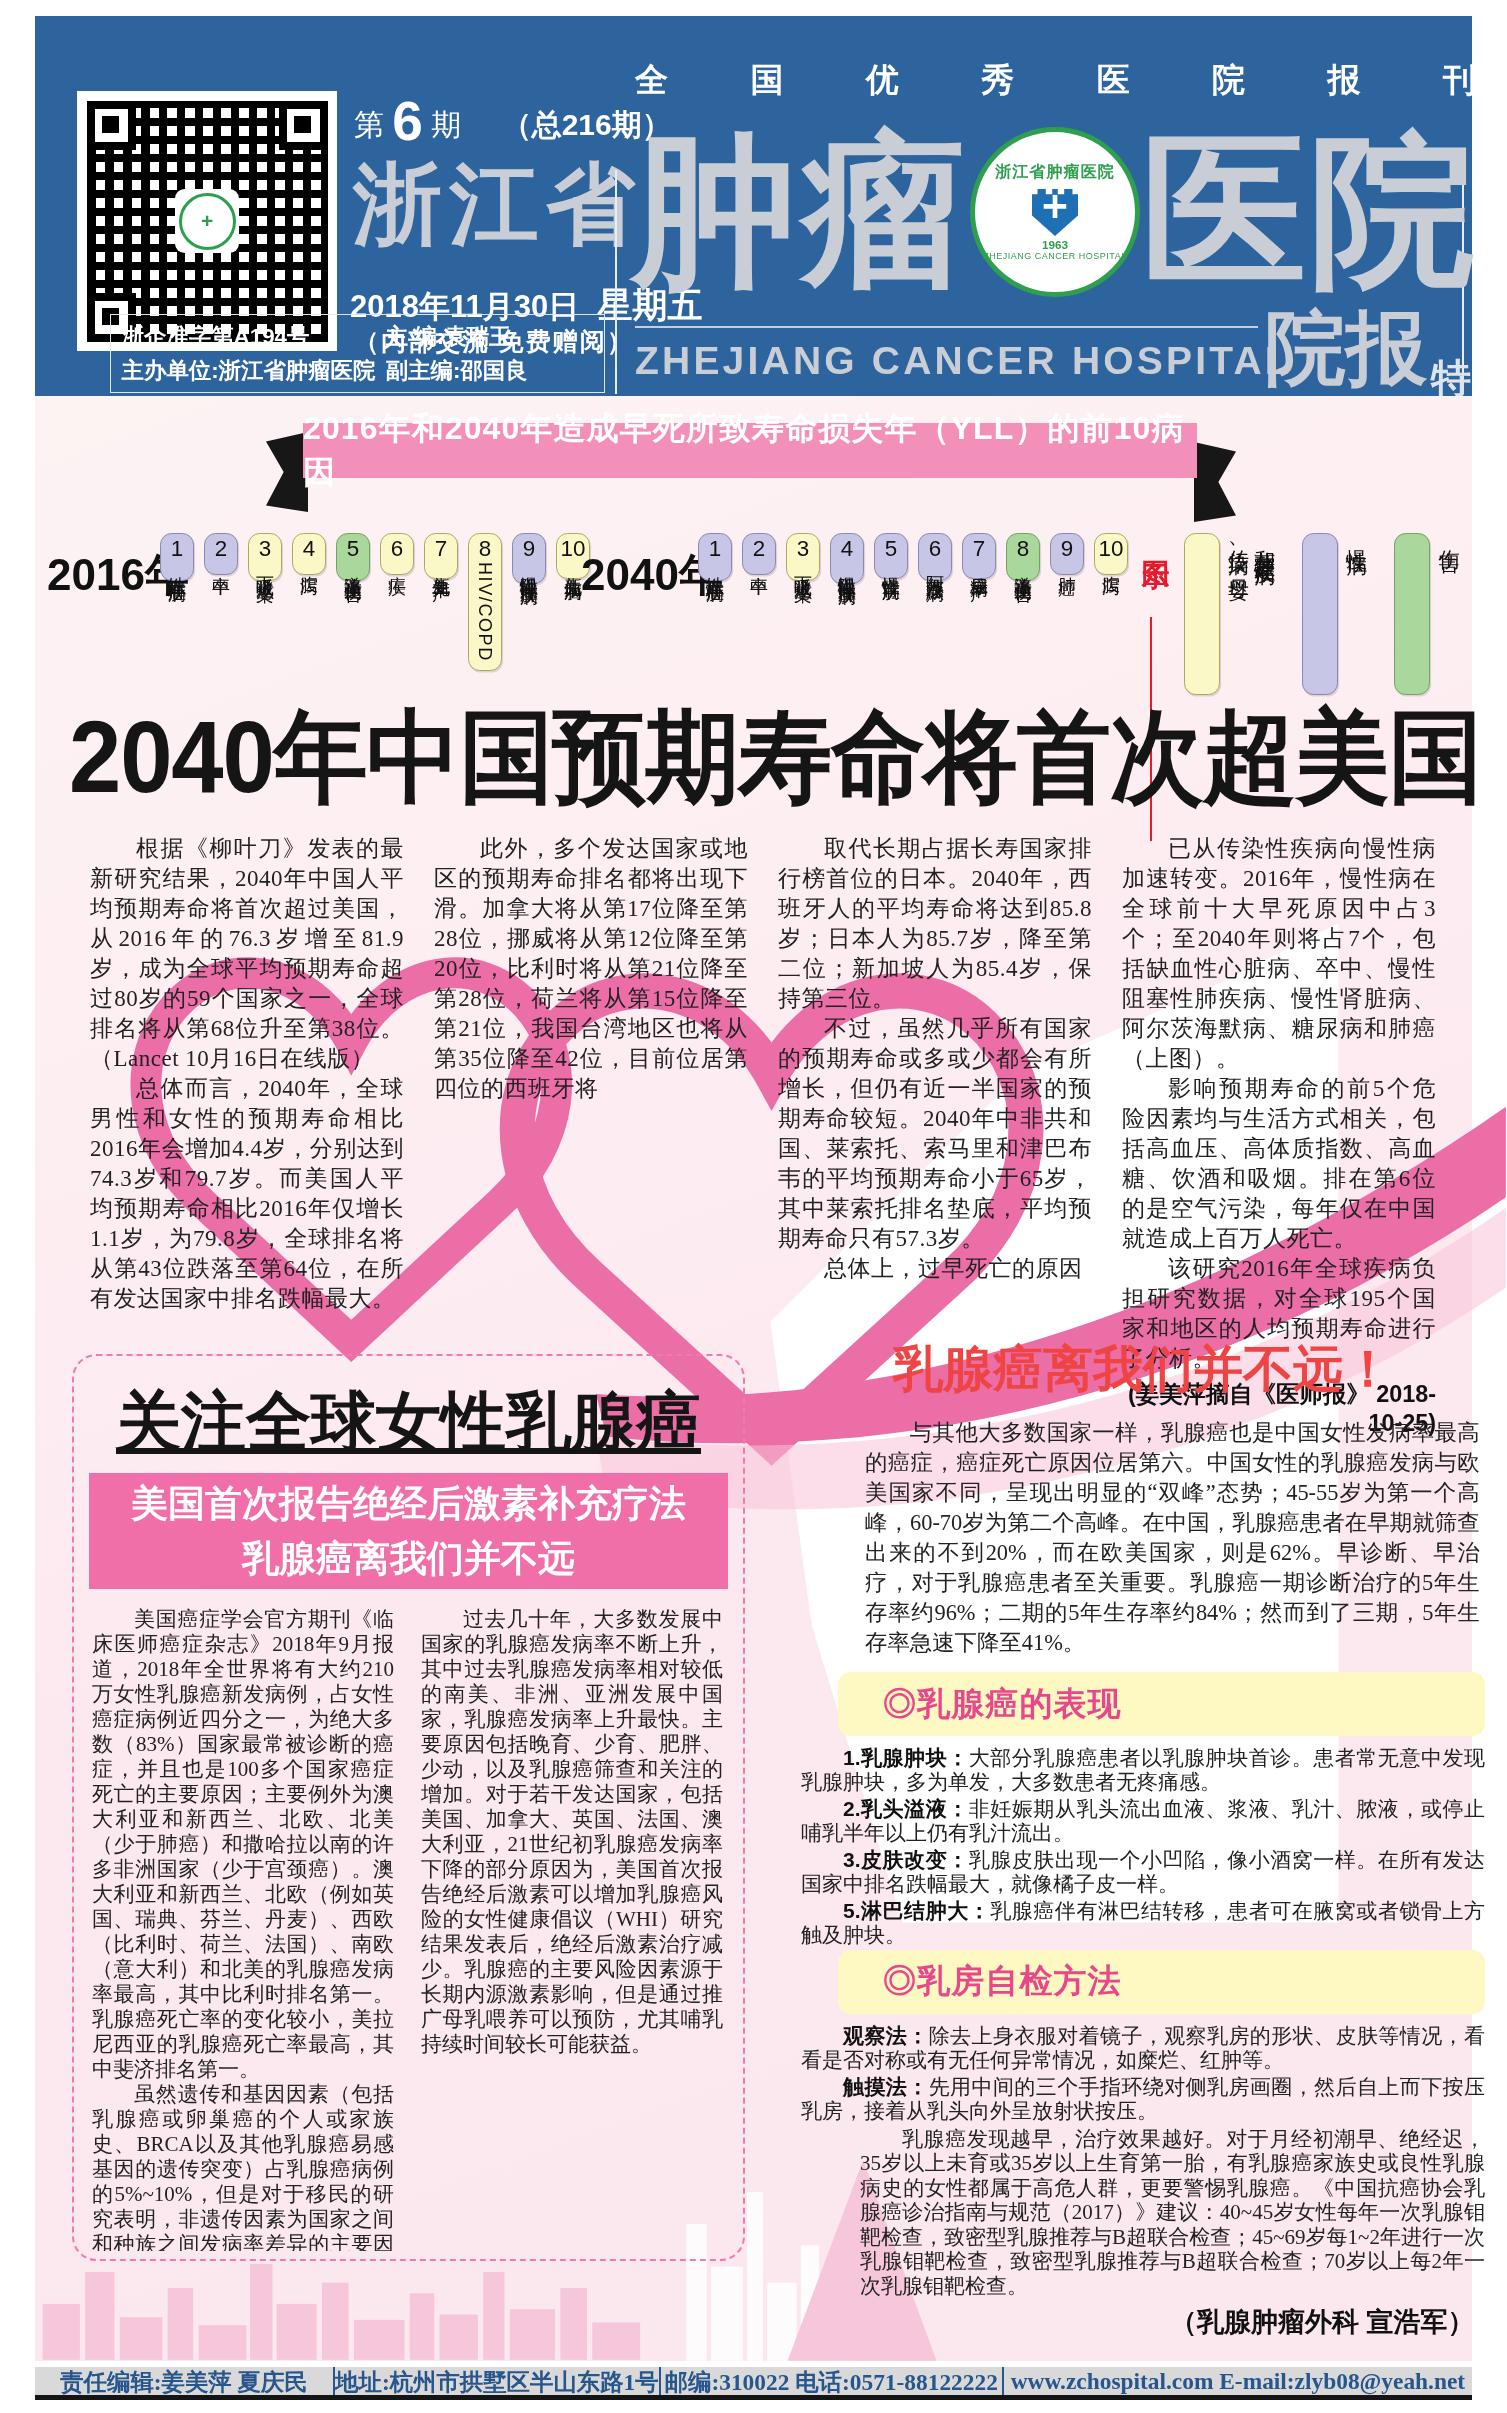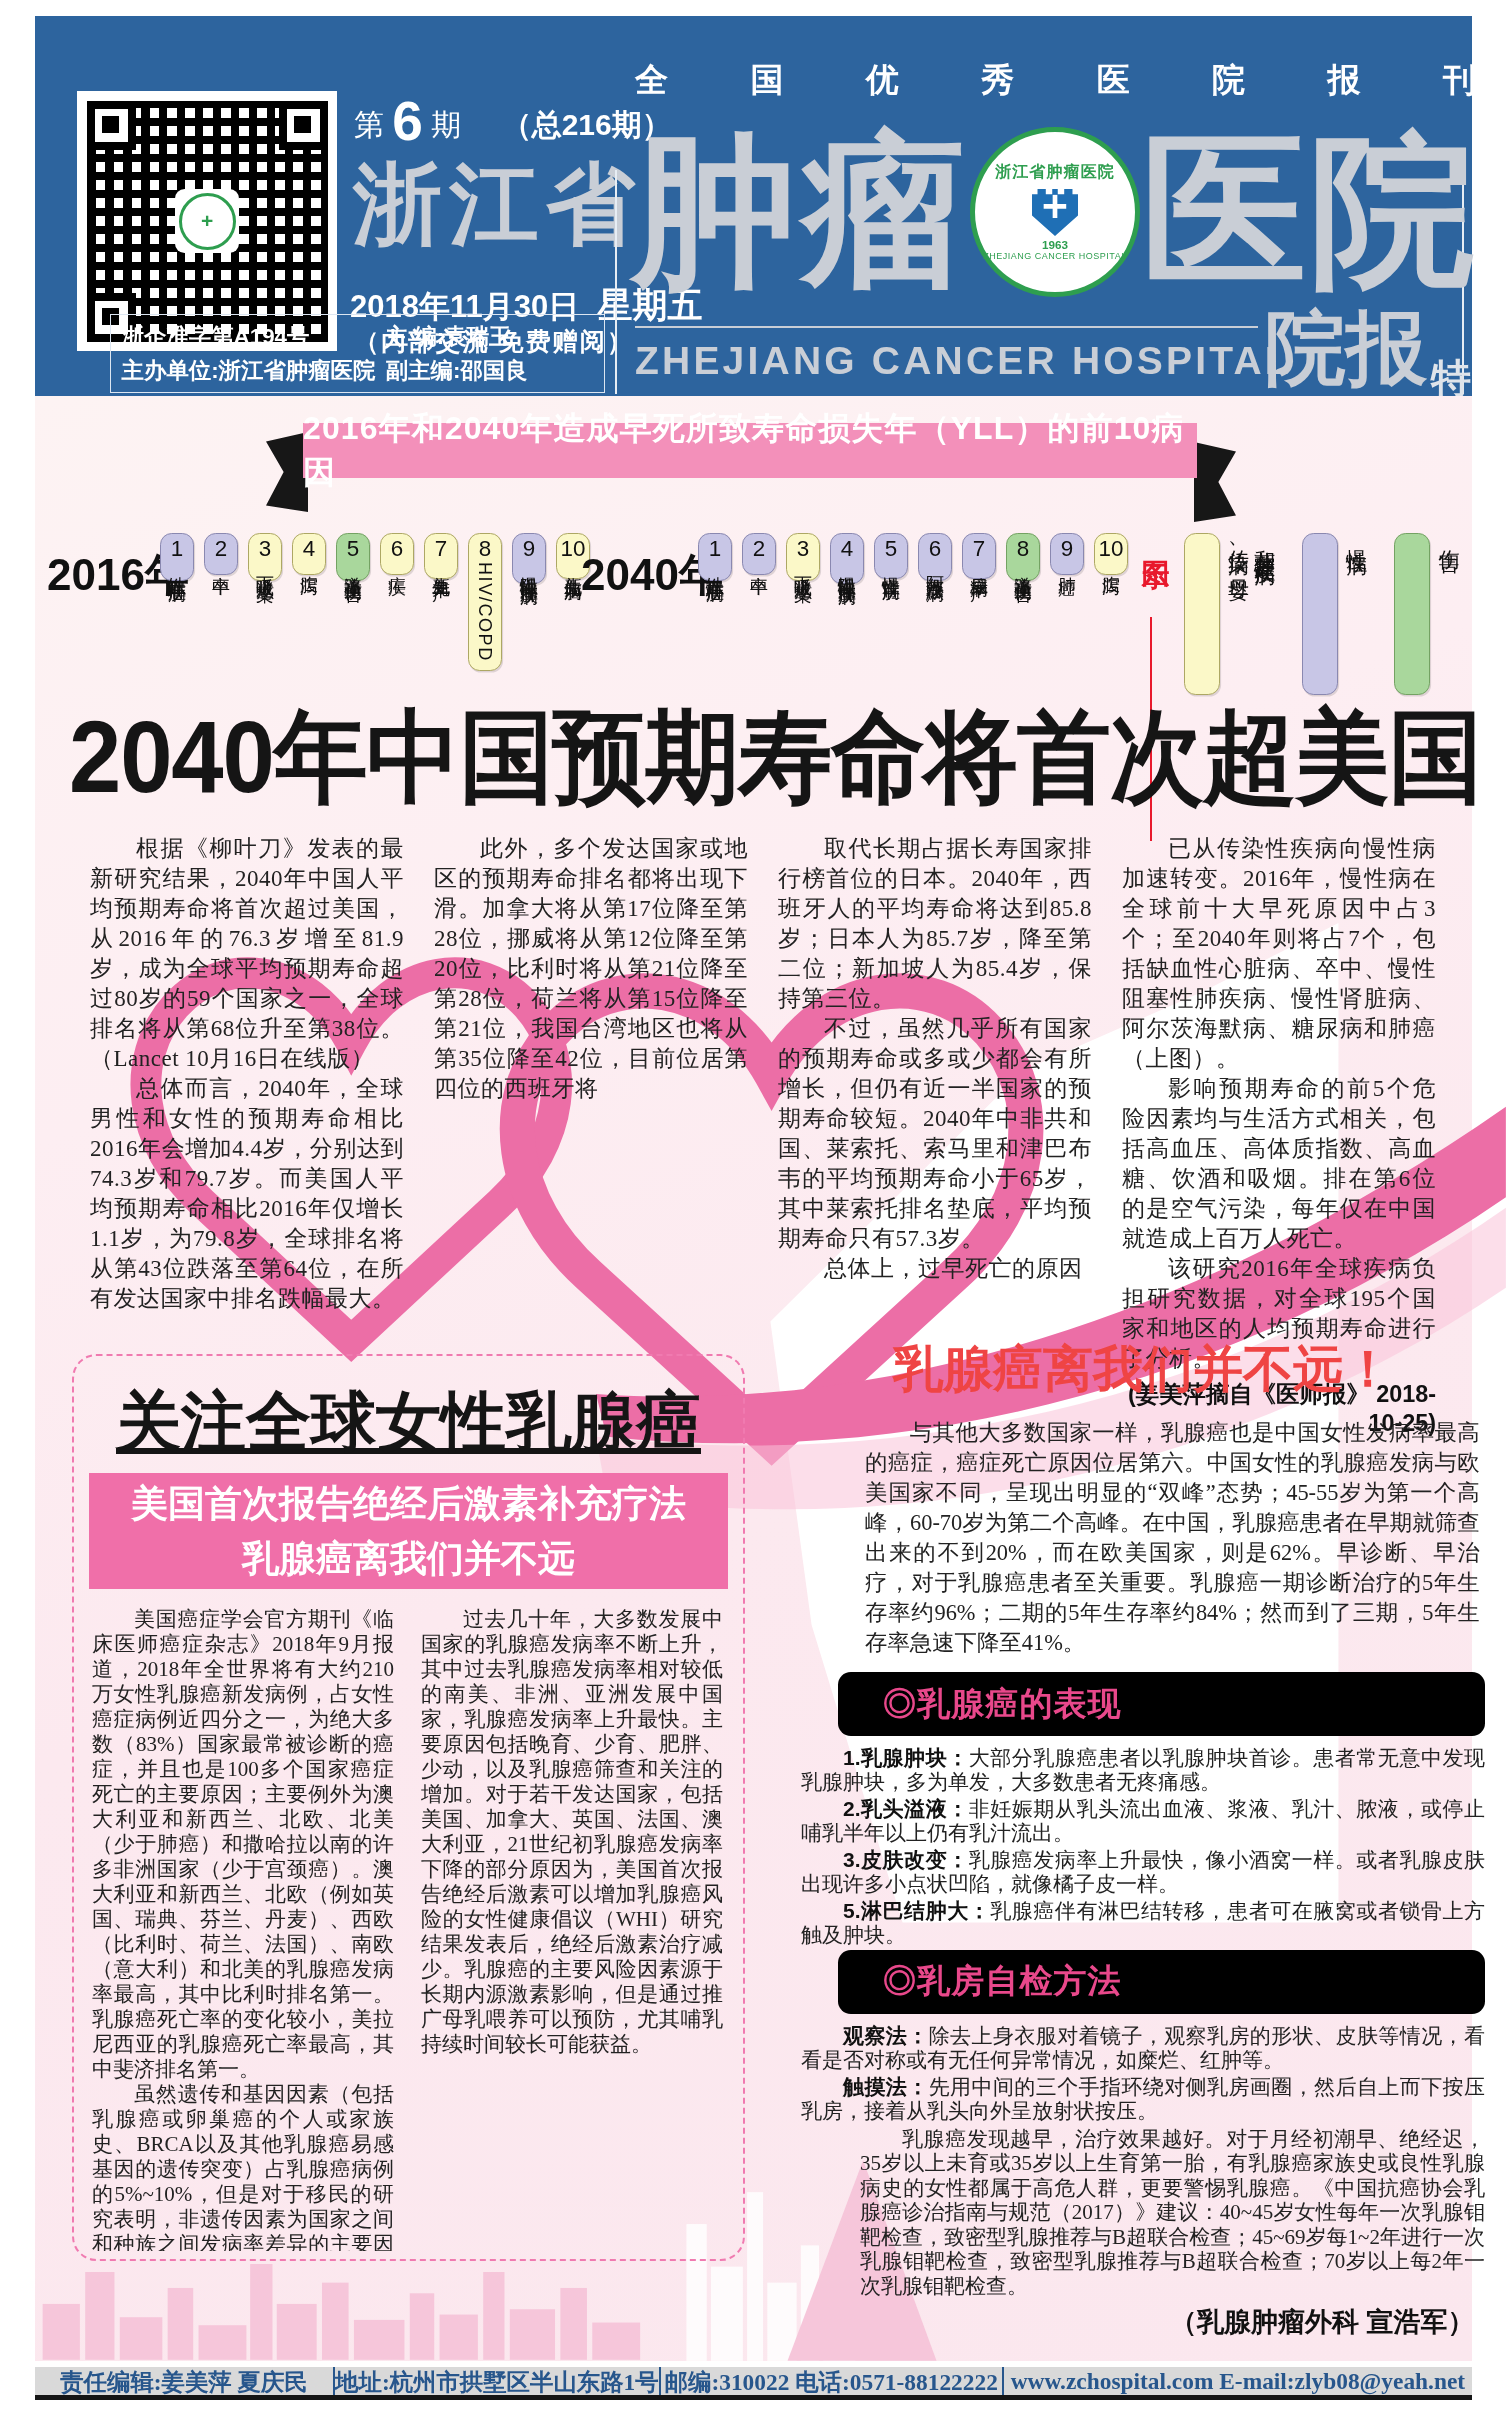--- a/index.html
+++ b/index.html
@@ -98,21 +98,21 @@
   .left-banner{left:89px;top:1473px;width:639px;height:116px;background:#f06fa9;color:#fff;
      font-family:"Liberation Sans",sans-serif;font-size:37px;font-weight:bold;display:flex;flex-direction:column;align-items:center;justify-content:center;line-height:1.5;}
   .lcol{top:1607px;width:302px;height:644px;overflow:hidden;}
   .lcol p{margin:0;font-size:21px;line-height:25px;text-align:justify;text-indent:2em;color:#222;}
   .lcol-1{left:92px;} .lcol-2{left:421px;}
 
   
   .right-flow{left:801px;top:1336px;width:684px;height:1027px;overflow:hidden;}
   .r-title{text-align:center;font-family:"Liberation Sans",sans-serif;font-size:50px;font-weight:900;color:#ef4444;margin:0 0 15px 0;white-space:nowrap;}
   .r-intro{font-size:22.4px;line-height:30px;text-align:justify;text-indent:2em;color:#222;margin:0 0 14px 0;padding:0 5.3px 0 64px;}
-  .r-banner{height:64px;background:#000000;border-radius:12.8px;display:flex;align-items:center;
+  .r-banner{height:64px;background:#fef9c3;border-radius:12.8px;display:flex;align-items:center;
      font-family:"Liberation Sans",sans-serif;font-size:33px;font-weight:bold;color:#e8488b;padding-left:45px;margin:0 0 9.6px 37px;letter-spacing:1.1px;}
   .r-items p{margin:0 0 2.1px 0;font-size:21px;line-height:24.5px;text-align:justify;text-indent:2em;color:#222;}
   .r-items .lbl{font-family:"Liberation Sans",sans-serif;font-weight:bold;color:#111;}
   .r-para{font-size:21px;line-height:24.5px;text-align:justify;text-indent:2em;color:#222;margin:3.2px 0 5.3px 0;padding-left:59px;}
   .r-sig{text-align:right;font-family:"Liberation Sans",sans-serif;font-size:27px;font-weight:bold;color:#111;padding-right:10.6px;}
 
   
   .footer{left:35px;top:2367px;width:1437px;height:29px;background:#d9d9d9;display:flex;align-items:stretch;}
   .fcell{display:flex;align-items:center;justify-content:center;color:#27568c;
      font-family:"Liberation Serif",serif;font-size:23.4px;font-weight:bold;white-space:nowrap;}
@@ -418,21 +418,21 @@
     <p class="r-title">乳腺癌离我们并不远！</p>
     <p class="r-intro">与其他大多数国家一样，乳腺癌也是中国女性发病率最高的癌症，癌症死亡原因位居第六。中国女性的乳腺癌发病与欧美国家不同，呈现出明显的“双峰”态势；45-55岁为第一个高峰，60-70岁为第二个高峰。在中国，乳腺癌患者在早期就筛查出来的不到20%，而在欧美国家，则是62%。早诊断、早治疗，对于乳腺癌患者至关重要。乳腺癌一期诊断治疗的5年生存率约96%；二期的5年生存率约84%；然而到了三期，5年生存率急速下降至41%。</p>
 
     <div class="r-banner">◎乳腺癌的表现</div>
     <div class="r-items">
 
         <p><span class="lbl">1.乳腺肿块：</span><span>大部分乳腺癌患者以乳腺肿块首诊。患者常无意中发现乳腺肿块，多为单发，大多数患者无疼痛感。</span></p>
 
         <p><span class="lbl">2.乳头溢液：</span><span>非妊娠期从乳头流出血液、浆液、乳汁、脓液，或停止哺乳半年以上仍有乳汁流出。</span></p>
 
-        <p><span class="lbl">3.皮肤改变：</span><span>乳腺癌发病率上升最快，像小酒窝一样。或者乳腺皮肤出现许多小点状凹陷，就像橘子皮一样。</span></p>
+        <p><span class="lbl">3.皮肤改变：</span><span>乳腺皮肤出现一个小凹陷，像小酒窝一样。在所有发达国家中排名跌幅最大，就像橘子皮一样。</span></p>
 
 
         <p><span class="lbl">5.淋巴结肿大：</span><span>乳腺癌伴有淋巴结转移，患者可在腋窝或者锁骨上方触及肿块。</span></p>
       </div>
 
     <div class="r-banner">◎乳房自检方法</div>
     <div class="r-items">
 
         <p><span class="lbl">观察法：</span><span>除去上身衣服对着镜子，观察乳房的形状、皮肤等情况，看看是否对称或有无任何异常情况，如糜烂、红肿等。</span></p>
 

